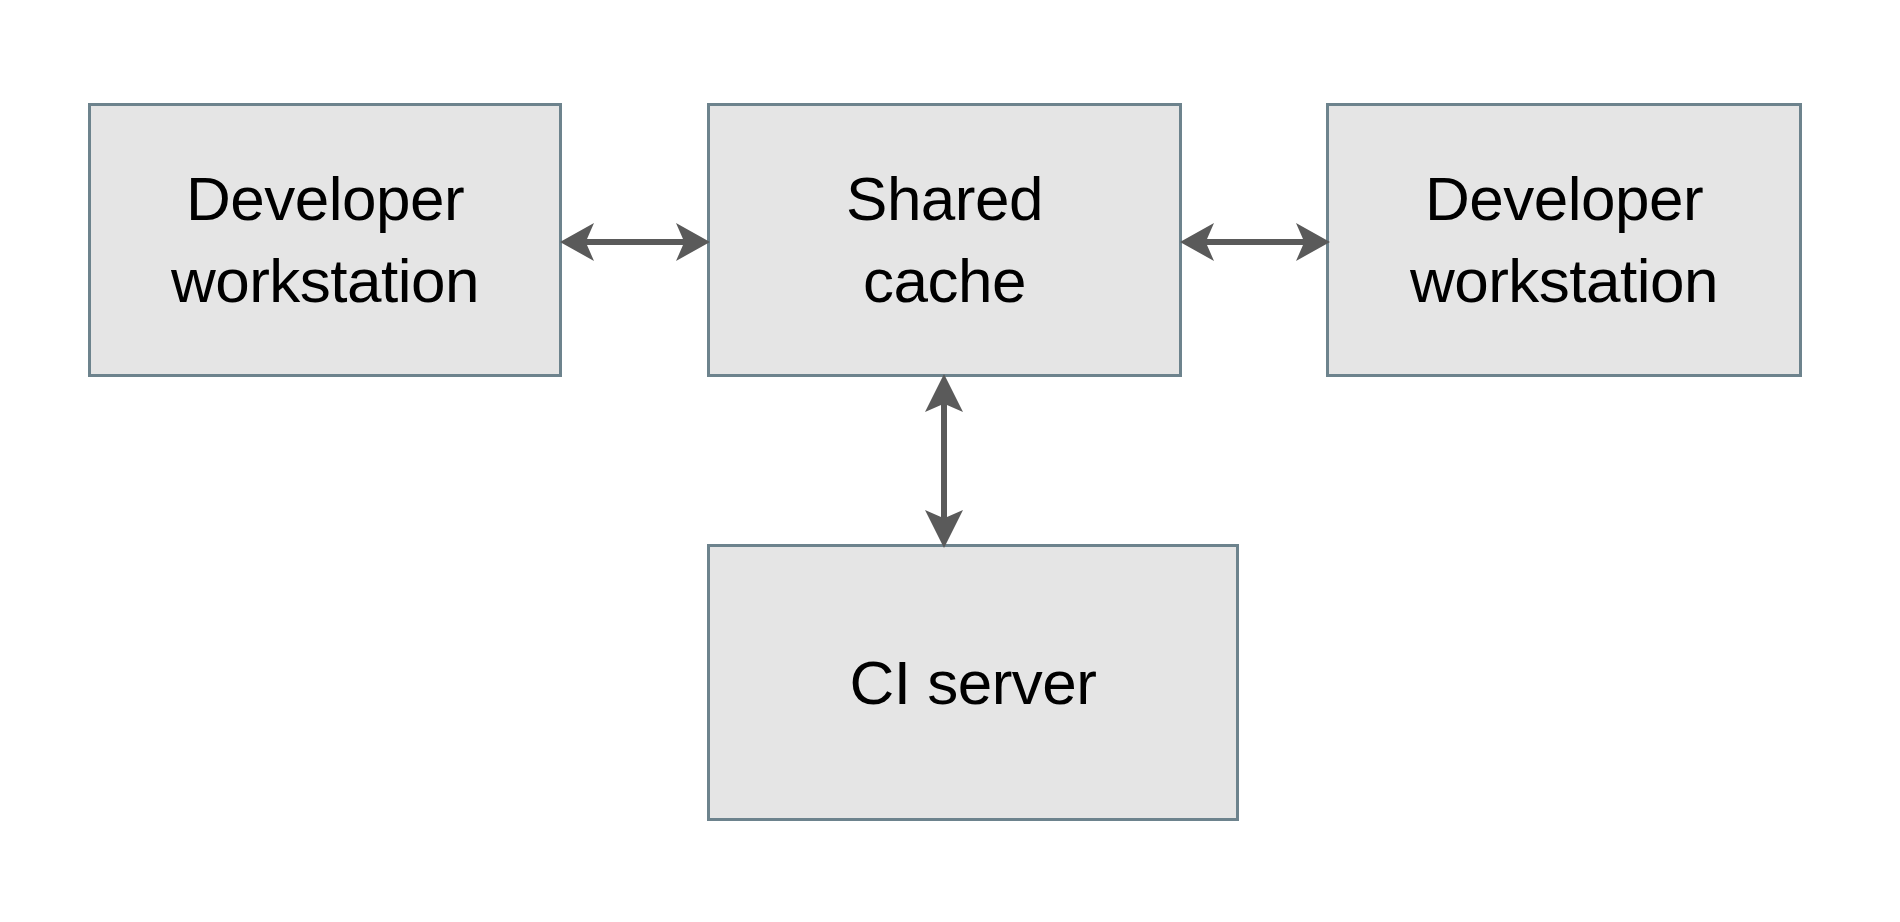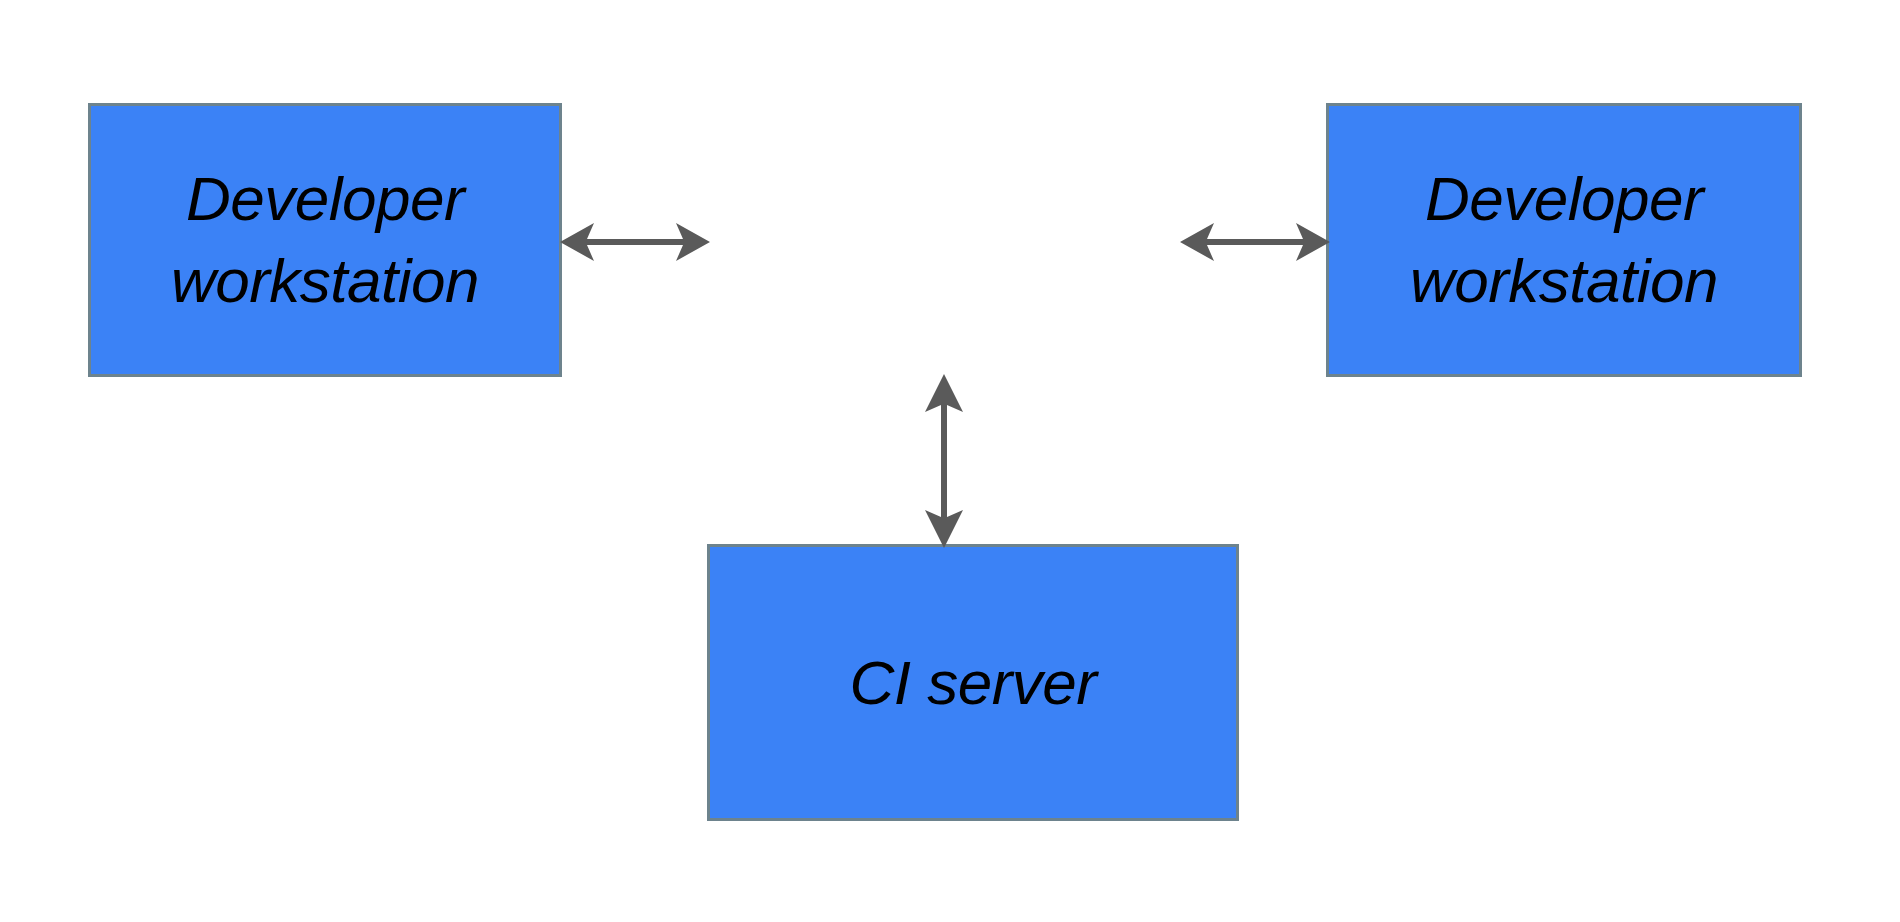--- a/index.html
+++ b/index.html
@@ -15,34 +15,33 @@
   }
   #canvas {
     position: relative;
     width: 1900px;
     height: 922px;
     background: #ffffff;
   }
   .node {
     position: absolute;
     box-sizing: border-box;
-    background: #3b82f6;
+    background: #e5e5e5;
     border: 3px solid #6d838d;
     display: flex;
     align-items: center;
     justify-content: flex-start;
     text-align: center;
     color: #000000;
     font-family: "Liberation Sans", sans-serif;
     font-size: 62px;
     line-height: 1.32;
     font-weight: 400;
     letter-spacing: -0.5px;
     white-space: pre-line;
-    font-style: italic;
   }
   .node-label {
     display: block;
     width: 100%;
     padding: 0 8px;
     box-sizing: border-box;
   }
   #node-dev-left  { left: 88px;   top: 103px; width: 474px; height: 274px; }
   #node-cache     { left: 707px;  top: 103px; width: 475px; height: 274px; }
   #node-dev-right { left: 1326px; top: 103px; width: 476px; height: 274px; }
@@ -61,20 +60,24 @@
 </head>
 <body>
 
 <div id="canvas">
 
   <div class="node" id="node-dev-left">
     <span class="node-label">Developer
 workstation</span>
   </div>
 
+  <div class="node" id="node-cache">
+    <span class="node-label">Shared
+cache</span>
+  </div>
 
   <div class="node" id="node-dev-right">
     <span class="node-label">Developer
 workstation</span>
   </div>
 
   <div class="node" id="node-ci">
     <span class="node-label">CI server</span>
   </div>
 

